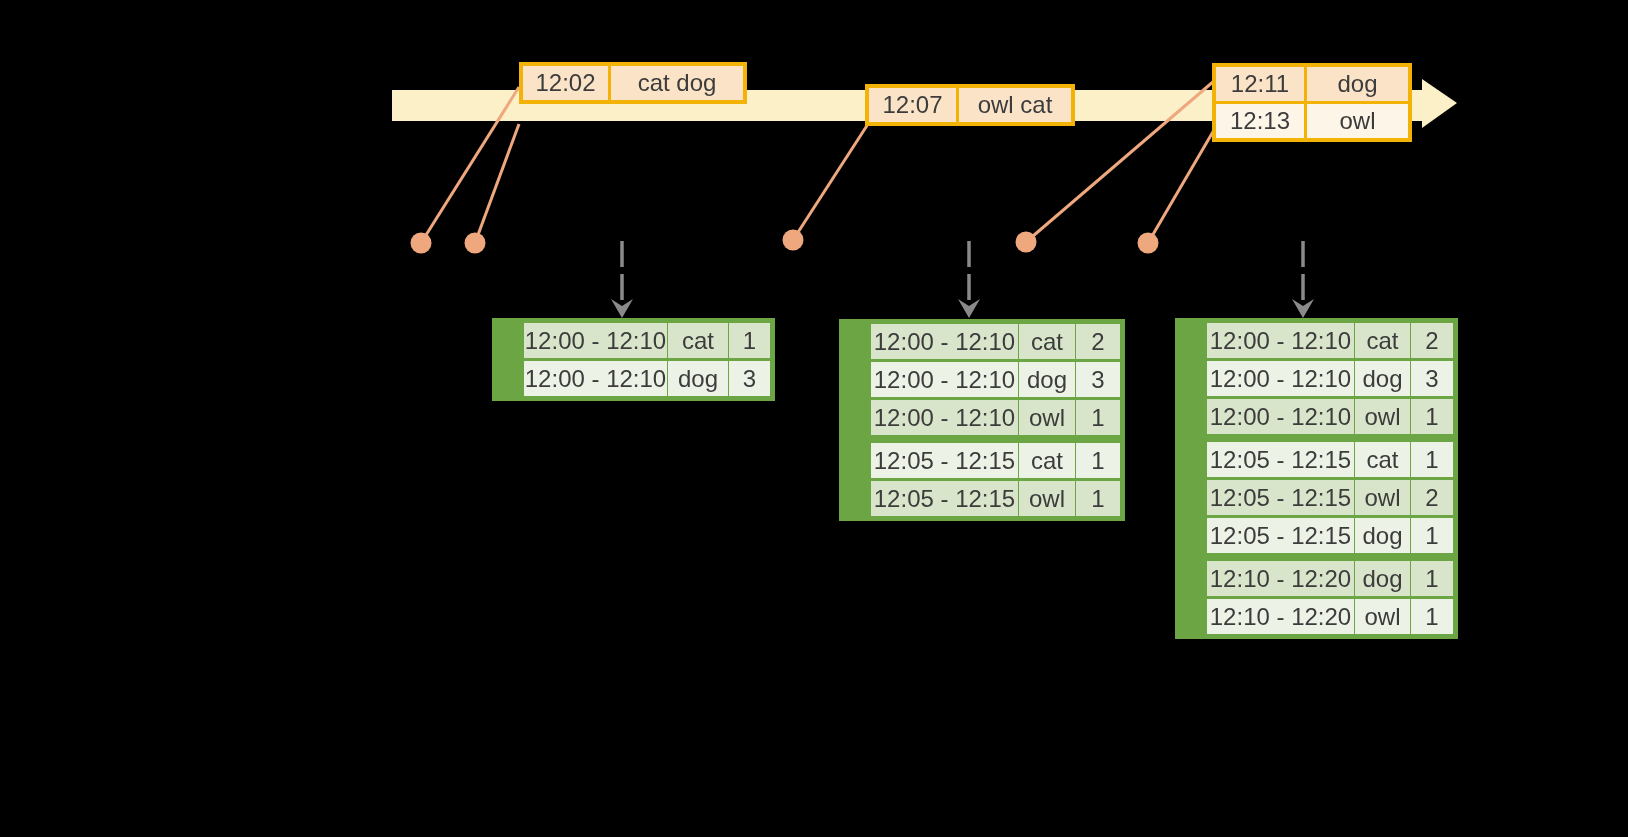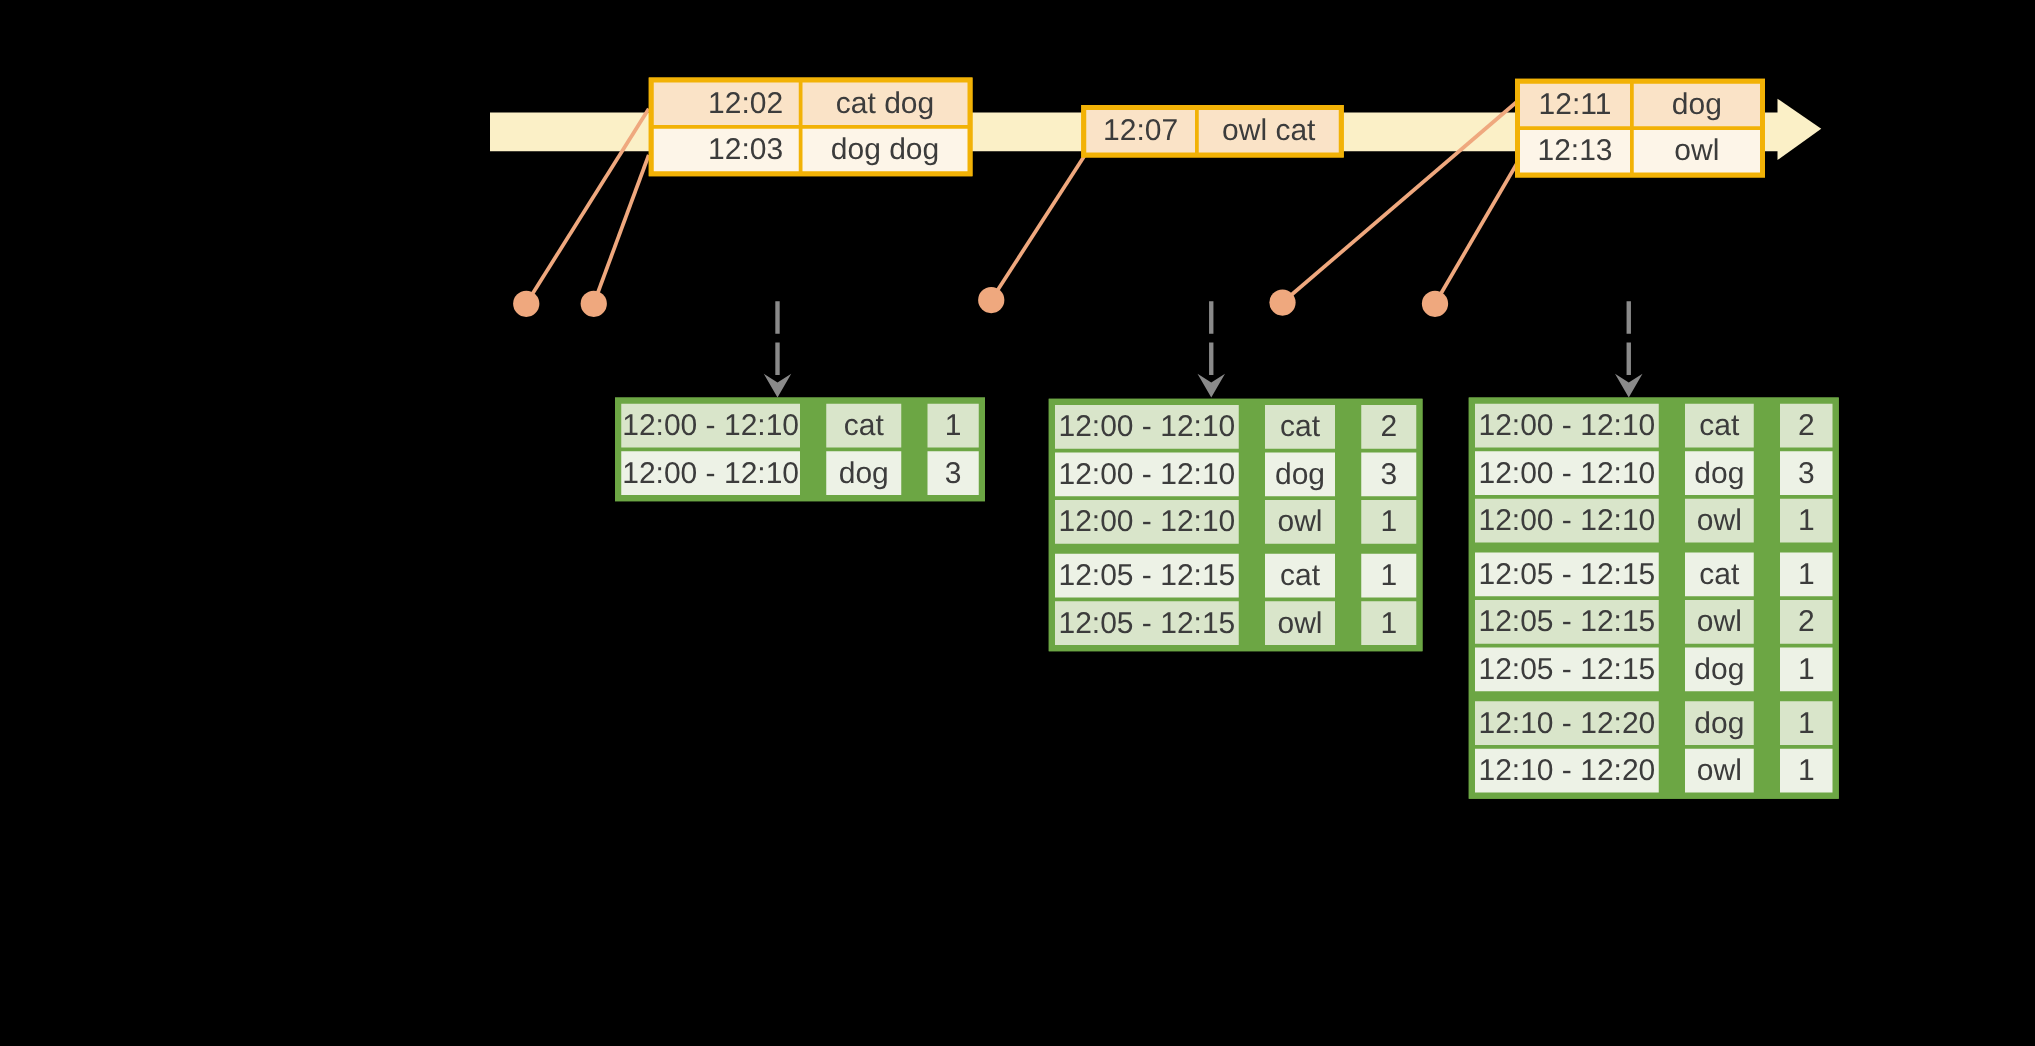--- a/index.html
+++ b/index.html
@@ -21,31 +21,31 @@
   .cell{
     display:flex;align-items:center;justify-content:center;
     font-size:24px;line-height:1;color:var(--text);
   }
   .event-row .cell{height:34px;}
   .cell-dark{background:var(--event-row-dark);}
   .cell-light{background:var(--event-row-light);}
   #event-table-1{left:519px;top:62px;}
   #event-table-2{left:865px;top:84px;}
   #event-table-3{left:1212px;top:63px;}
-  #event-table-1 .time{width:85px;padding-left:31px;}  #event-table-1 .words{width:132px;}
+  #event-table-1 .time{width:85px;}  #event-table-1 .words{width:132px;}
   #event-table-2 .time{width:87px;}  #event-table-2 .words{width:112px;}
   #event-table-3 .time{width:88px;}  #event-table-3 .words{width:101px;}
 
   
   .result-table{
     position:absolute;z-index:2;
     background:var(--result-border);border:5px solid var(--result-border);
     display:flex;flex-direction:column;gap:3px;
   }
-  .result-row{display:flex;gap:21px;}
+  .result-row{display:flex;gap:1px;margin-left:27px;}
   .result-row .cell{height:35px;}
   .result-row.group-start{margin-top:5px;}
   .cell-dark-g{background:var(--result-row-dark);}
   .cell-light-g{background:var(--result-row-light);}
   #result-table-1{left:492px;top:318px;}
   #result-table-2{left:839px;top:319px;}
   #result-table-3{left:1175px;top:318px;}
   #result-table-1 .window{width:143px;} #result-table-1 .word{width:60px;} #result-table-1 .count{width:41px;}
   #result-table-2 .window{width:147px;} #result-table-2 .word{width:56px;} #result-table-2 .count{width:44px;}
   #result-table-3 .window{width:147px;} #result-table-3 .word{width:55px;} #result-table-3 .count{width:42px;}
@@ -79,24 +79,20 @@
     <polygon points="958,299 969,306 980,299 969,318" style="fill:var(--arrow-gray)"></polygon>
 
     <line x1="1303" y1="241" x2="1303" y2="300" stroke-dasharray="26 7" style="stroke:var(--arrow-gray);stroke-width:3.5"></line>
     <polygon points="1292,299 1303,306 1314,299 1303,318" style="fill:var(--arrow-gray)"></polygon>
   </svg>
 
   <div class="event-table" id="event-table-1">
       <div class="event-row">
         <div class="cell time cell-dark">12:02</div>
         <div class="cell words cell-dark">cat dog</div>
-      </div>
-      <div class="event-row">
-        <div class="cell time cell-light">12:03</div>
-        <div class="cell words cell-light">dog dog</div>
       </div>
     </div>
   <div class="event-table" id="event-table-2">
       <div class="event-row">
         <div class="cell time cell-dark">12:07</div>
         <div class="cell words cell-dark">owl cat</div>
       </div>
     </div>
   <div class="event-table" id="event-table-3">
       <div class="event-row">

